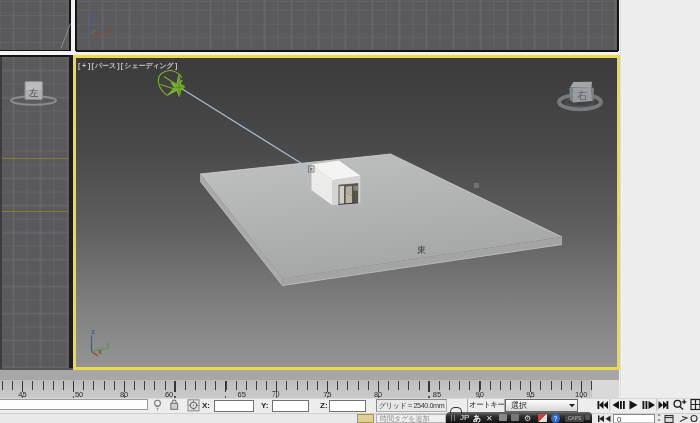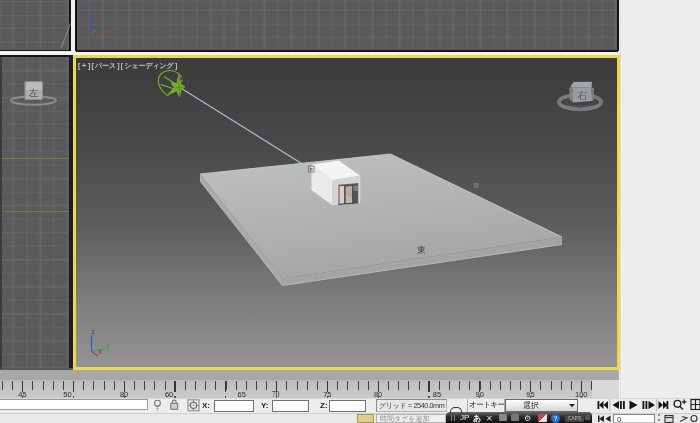--- a/index.html
+++ b/index.html
@@ -54,21 +54,21 @@
     background:repeating-linear-gradient(90deg,#3e3e3e 0px,#3e3e3e 1px,transparent 1px,transparent 10.16px);"></div>
 
   <div class="abs" style="left:22px;top:380.5px;width:566px;height:11px;
     background:repeating-linear-gradient(90deg,#353535 0px,#353535 1.2px,transparent 1.2px,transparent 50.8px);"></div>
 
   <div class="abs" style="left:22px;top:395.8px;width:566px;height:2.4px;
     background:repeating-linear-gradient(90deg,#555 0px,#555 1.2px,transparent 1.2px,transparent 50.8px);"></div>
 
   <div id="rulnums">
     <div class="abs" style="left:12.5px;top:389.5px;width:20px;text-align:center;font-size:7.5px;color:#2a2a2a;">45</div>
-    <div class="abs" style="left:63.3px;top:389.5px;width:20px;text-align:left;font-size:7.5px;color:#2a2a2a;">50</div>
+    <div class="abs" style="left:63.3px;top:389.5px;width:20px;text-align:right;font-size:7.5px;color:#2a2a2a;">50</div>
     <div class="abs" style="left:114.1px;top:389.5px;width:20px;text-align:center;font-size:7.5px;color:#2a2a2a;">80</div>
     <div class="abs" style="left:164.89999999999998px;top:389.5px;width:20px;text-align:left;font-size:7.5px;color:#2a2a2a;">60</div>
     <div class="abs" style="left:215.7px;top:389.5px;width:20px;text-align:center;font-size:7.5px;color:#2a2a2a;margin-left:16px;">65</div>
     <div class="abs" style="left:272px;top:389.5px;width:20px;text-align:left;font-size:7.5px;color:#2a2a2a;font-family:Liberation Serif, serif;">70</div>
     <div class="abs" style="left:317.29999999999995px;top:389.5px;width:20px;text-align:center;font-size:7.5px;color:#2a2a2a;">75</div>
     <div class="abs" style="left:368.09999999999997px;top:389.5px;width:20px;text-align:center;font-size:7.5px;color:#2a2a2a;">80</div>
     <div class="abs" style="left:427px;top:389.5px;width:20px;text-align:center;font-size:7.5px;color:#2a2a2a;">85</div>
     <div class="abs" style="left:469.7px;top:389.5px;width:20px;text-align:center;font-size:7.5px;color:#2a2a2a;">90</div>
     <div class="abs" style="left:520.5px;top:389.5px;width:20px;text-align:center;font-size:7.5px;color:#2a2a2a;">95</div>
     <div class="abs" style="left:571.3px;top:389.5px;width:20px;text-align:center;font-size:7.5px;color:#2a2a2a;">100</div>
@@ -85,21 +85,21 @@
   <div class="abs" style="left:320px;top:400.5px;font-size:8px;font-weight:bold;color:#222;">Z:</div>
   <div class="abs" style="left:329px;top:399.5px;width:37px;height:12px;background:#fff;border:1px solid #707070;box-sizing:border-box;"></div>
 
   <div class="abs" style="left:376px;top:398.5px;width:71px;height:13px;background:#e7e7e7;border:1px solid #b0b0b0;border-top-color:#8a8a8a;border-left-color:#8a8a8a;box-sizing:border-box;
        font-size:7.2px;color:#333;line-height:11px;text-align:center;white-space:nowrap;letter-spacing:-0.4px;overflow:hidden;">グリッド = 2540.0mm</div>
 
   <div class="abs" style="left:469px;top:400px;font-size:7.5px;color:#222;letter-spacing:-0.5px;">オートキー</div>
   <div class="abs" style="left:467px;top:398.5px;width:1px;height:13px;background:#aaa;"></div>
   <div class="abs" style="left:503.5px;top:398.5px;width:1px;height:13px;background:#aaa;"></div>
   <div class="abs" style="left:505px;top:398.5px;width:73px;height:13px;background:linear-gradient(180deg,#fdfdfd,#d6d6d6);border:1px solid #666;box-sizing:border-box;
-       font-size:8px;color:#111;line-height:11px;padding-left:17px;">選択</div>
+       font-size:8px;color:#111;line-height:11px;padding-left:5px;">選択</div>
 
   <div class="abs" style="left:0;top:412.5px;width:700px;height:10.5px;background:#e9e9e9;border-top:1px solid #cfcfcf;box-sizing:border-box;"></div>
 
   <div class="abs" style="left:357px;top:413.5px;width:17px;height:9.5px;background:#ddcf96;border:1px solid #ab9838;box-sizing:border-box;"></div>
   <div class="abs" style="left:376px;top:413.5px;width:70px;height:9.5px;background:#efefef;border:1px solid #b4b4b4;box-sizing:border-box;
         font-size:7px;color:#8a8a8a;line-height:8px;padding-left:3px;white-space:nowrap;overflow:hidden;">時間タグを追加</div>
 
   <div class="abs" style="left:446px;top:411.5px;width:146px;height:11.5px;background:linear-gradient(180deg,#6a6a6a 0%,#2e2e2e 40%,#111 100%);border-radius:4px 4px 0 0;"></div>
   <div class="abs" style="left:450px;top:406.5px;width:10px;height:6px;border:1.6px solid #333;border-bottom:none;border-radius:5px 5px 0 0;"></div>
   <div class="abs" style="left:451px;top:414.5px;width:6px;height:6px;background:repeating-linear-gradient(90deg,#7a7a7a 0 1px,transparent 1px 3px);"></div>

